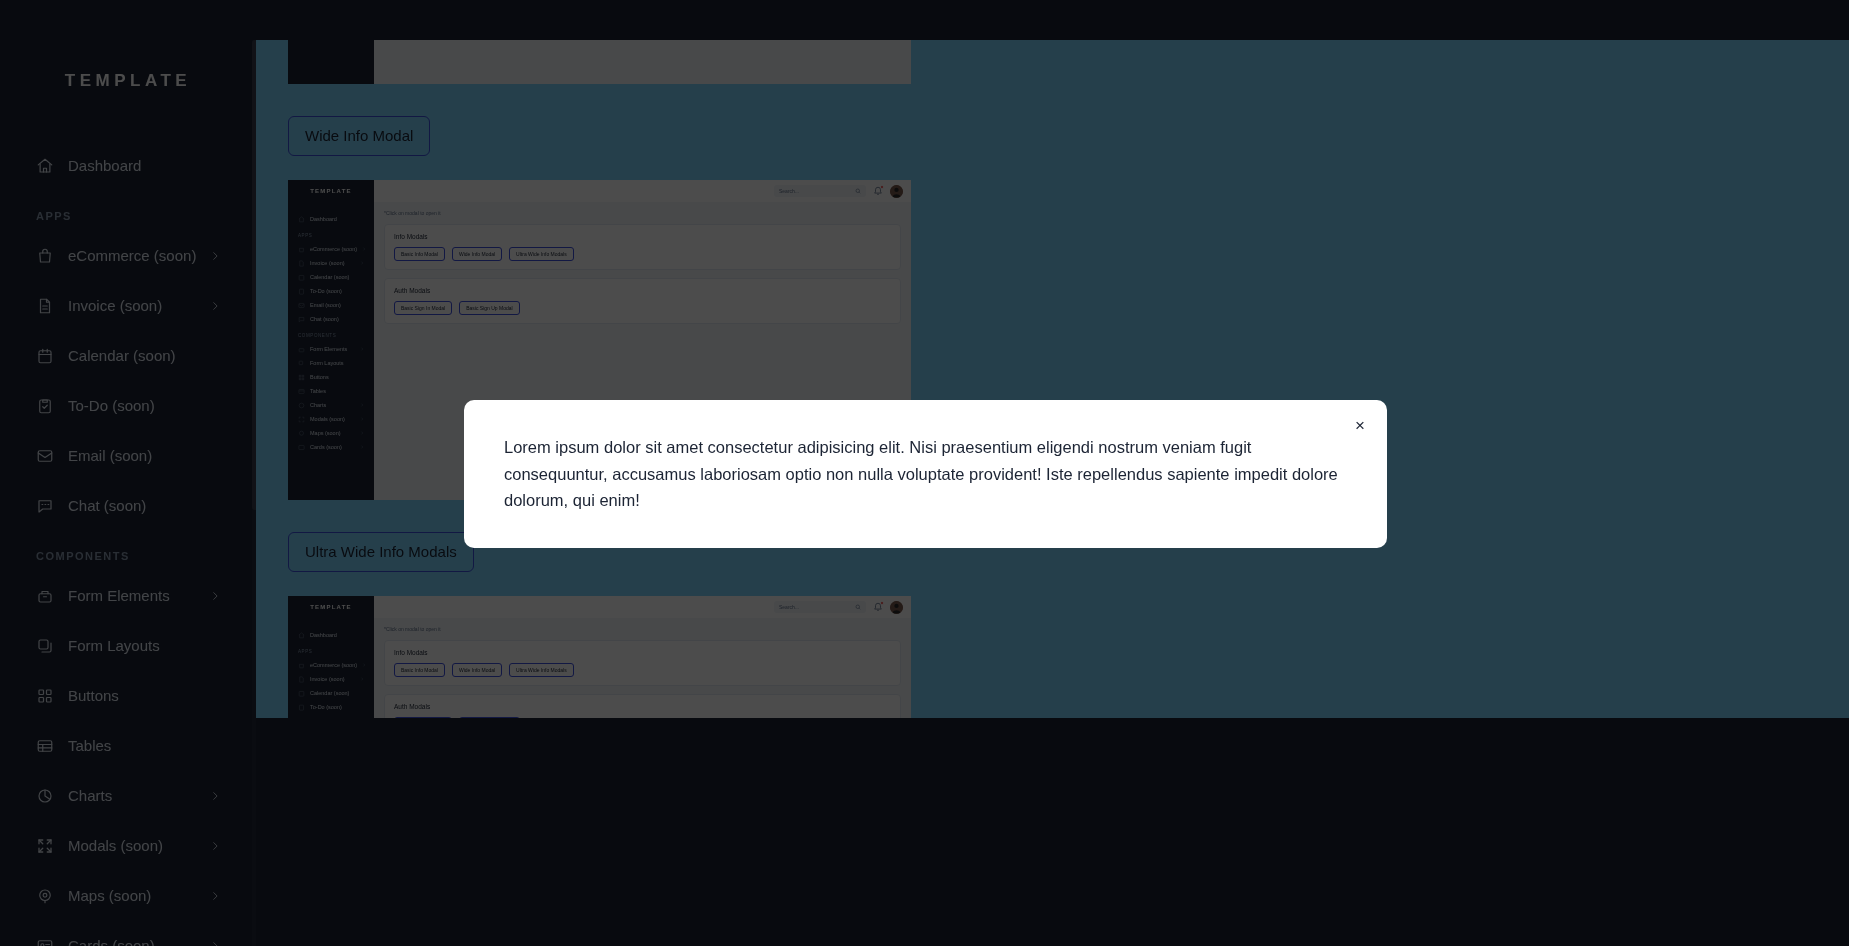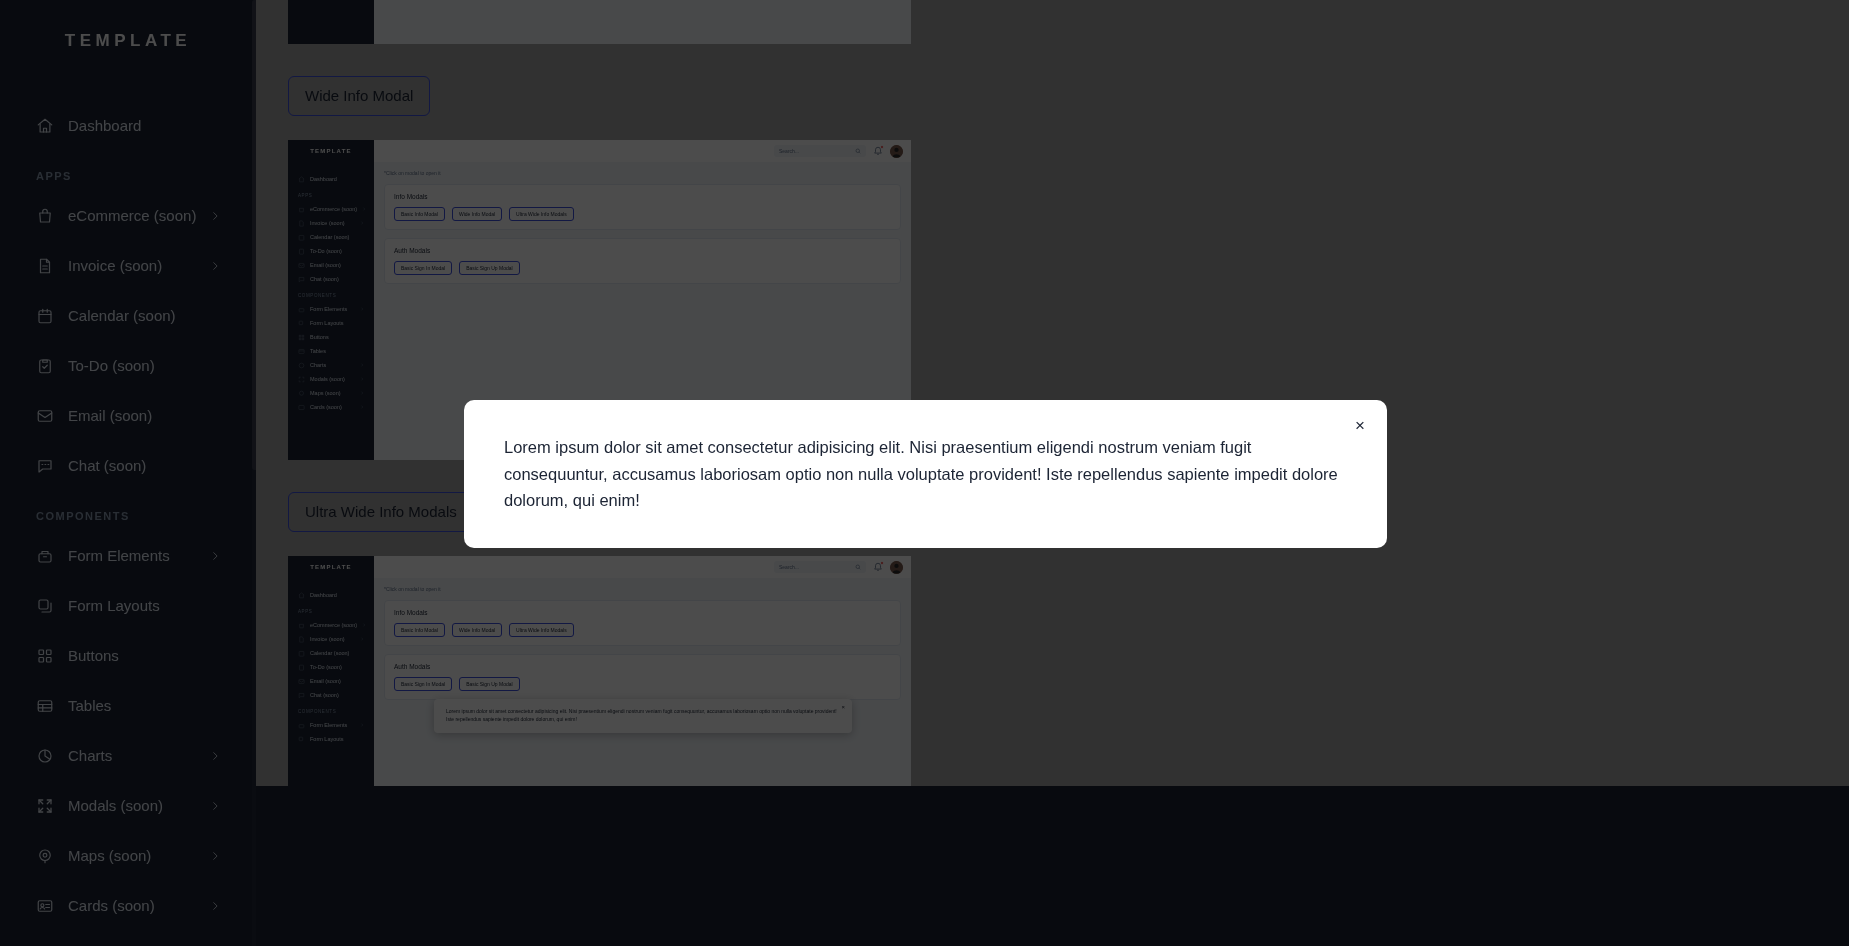--- a/index.html
+++ b/index.html
@@ -4,21 +4,21 @@
 <style>
   * { box-sizing: border-box; margin: 0; padding: 0; }
   html, body {
     width: 1849px; height: 946px;
     overflow: hidden;
     font-family: "Liberation Sans", sans-serif;
     background: #1c2434;
   }
 
   
-  #page { position: absolute; inset: 0; display: flex; background: #1c2434; }
+  #page { position: absolute; inset: 0; display: flex; background: #1c2434; margin-top: 40px; }
 
   
   .sidebar {
     width: 256px; flex: 0 0 256px; height: 946px;
     background: #1c2434;
     position: relative;
     overflow: hidden;
   }
   .sidebar-logo {
     height: 82px; display: flex; align-items: center; justify-content: center;
@@ -45,21 +45,21 @@
   .sb-track {
     position: absolute; top: 0; left: 252px; width: 6px; height: 946px;
     background: rgba(255,255,255,0.03);
   }
   .sb-thumb {
     position: absolute; top: 0; left: 252px; width: 6px; height: 470px;
     background: rgba(255,255,255,0.10); border-radius: 3px;
   }
 
   
-  .main { flex: 1 1 auto; height: 786px; background: #a3a3a3; position: relative; overflow: hidden; }
+  .main { flex: 1 1 auto; height: 678px; background: #7dd3fc; position: relative; overflow: hidden; }
   .main-inner { position: absolute; left: 0; top: -806px; width: 100%; padding: 0 32px; }
 
   .section { margin-bottom: 0; }
   .demo-btn {
     display: inline-block;
     border: 1px solid #3c50e0;
     color: #1c2434;
     background: transparent;
     border-radius: 6px;
     padding: 9px 16px;

